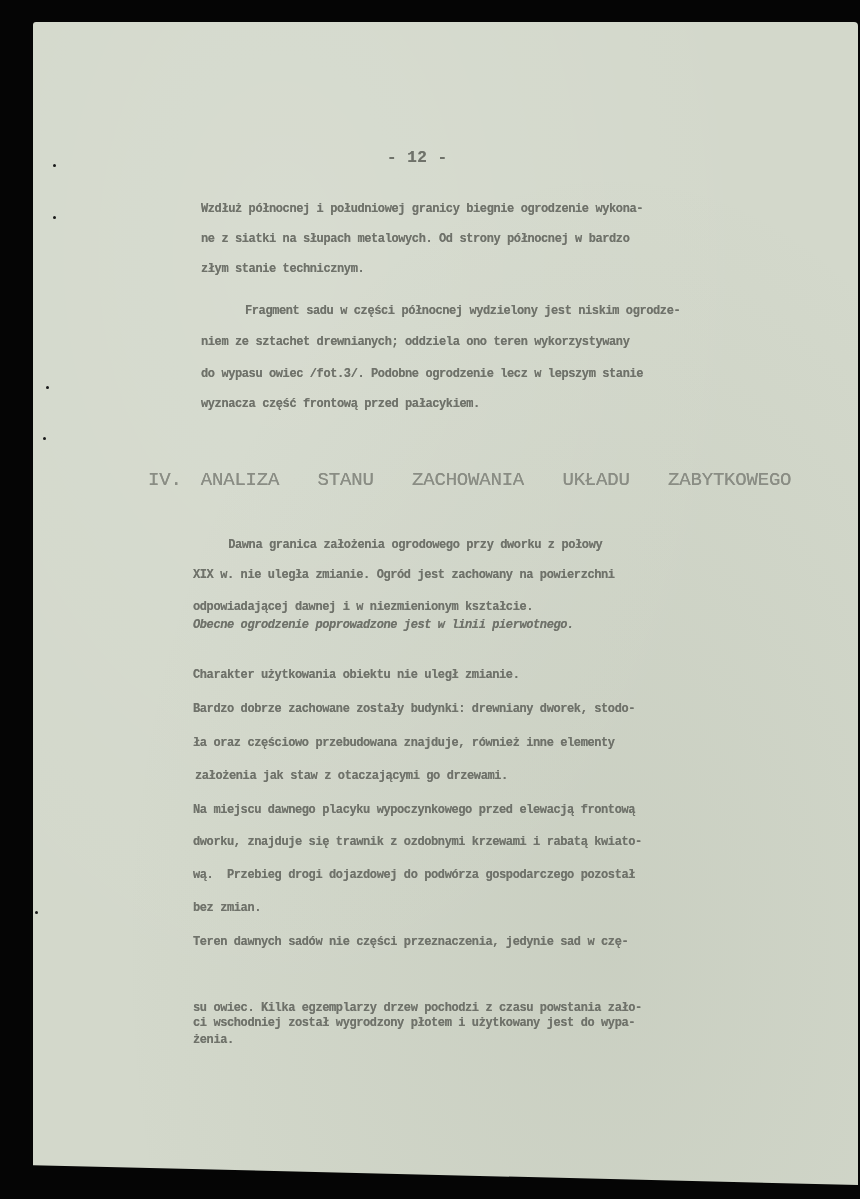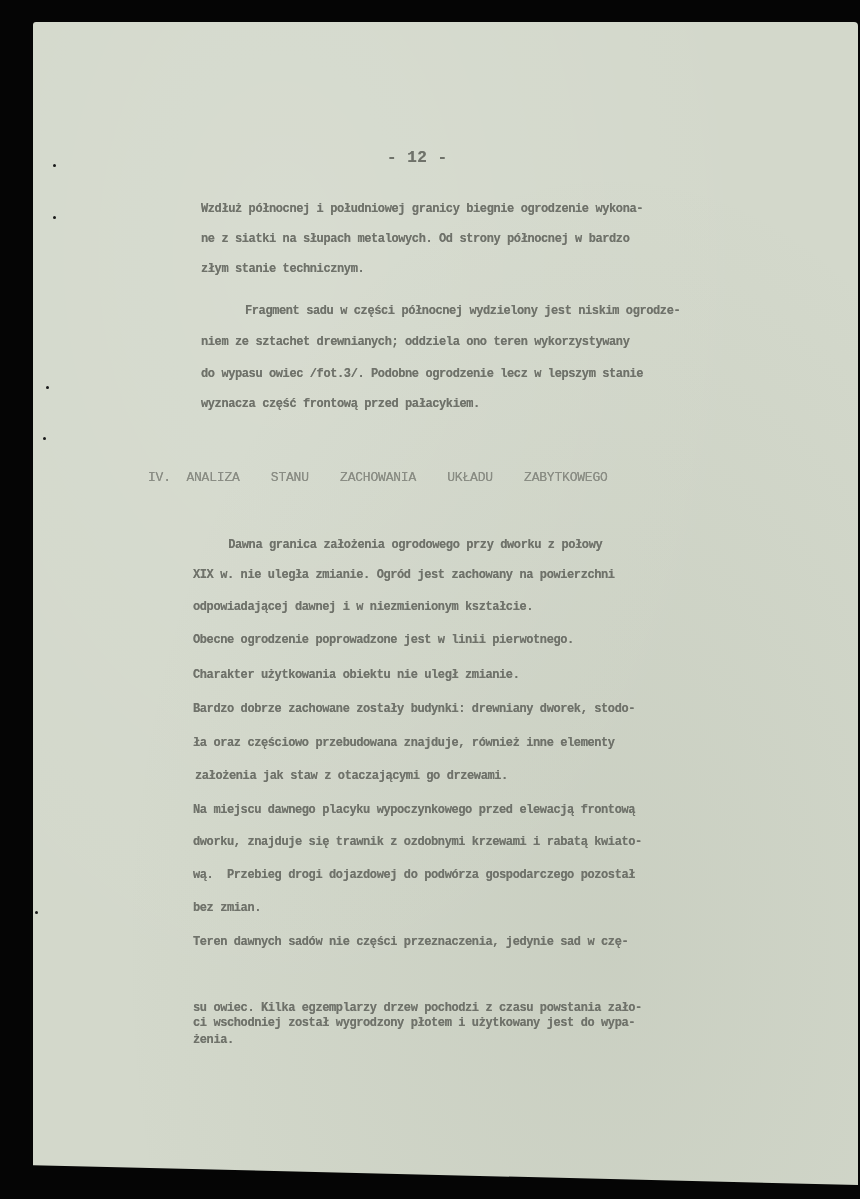--- a/index.html
+++ b/index.html
@@ -46,21 +46,21 @@
       text-shadow: 0 0 0.6px rgba(90,92,86,0.6);
     }
     .page-number {
       left: 387px;
       top: 150px;
       font-size: 16px;
       letter-spacing: 0.5px;
     }
     .heading {
       font-weight: normal;
-      font-size: 13px;
+      font-size: 19px;
       letter-spacing: -0.2px;
       color: #8a8d84;
       word-spacing: 8px;
     }
     .line { }
   </style>
 </head>
 <body>
 
 <div class="paper"></div>
@@ -80,21 +80,21 @@
 <div class="typed line" style="left:201px;top:305px;margin-left:44px;">Fragment sadu w części północnej wydzielony jest niskim ogrodze-</div>
 <div class="typed line" style="left:201px;top:336px;">niem ze sztachet drewnianych; oddziela ono teren wykorzystywany</div>
 <div class="typed line" style="left:201px;top:368px;">do wypasu owiec /fot.3/. Podobne ogrodzenie lecz w lepszym stanie</div>
 <div class="typed line" style="left:201px;top:398px;">wyznacza część frontową przed pałacykiem.</div>
 
 <div class="typed heading" style="left:148px;top:471px;">IV. ANALIZA  STANU  ZACHOWANIA  UKŁADU  ZABYTKOWEGO</div>
 
 <div class="typed line" style="left:201px;top:539px;">    Dawna granica założenia ogrodowego przy dworku z połowy</div>
 <div class="typed line" style="left:193px;top:569px;">XIX w. nie uległa zmianie. Ogród jest zachowany na powierzchni</div>
 <div class="typed line" style="left:193px;top:601px;">odpowiadającej dawnej i w niezmienionym kształcie.</div>
-<div class="typed line" style="left:193px;top:634px;">Obecne ogrodzenie poprowadzone jest w linii pierwotnego.</div>
+<div class="typed line" style="left:193px;top:619px;font-style:italic;">Obecne ogrodzenie poprowadzone jest w linii pierwotnego.</div>
 <div class="typed line" style="left:193px;top:669px;">Charakter użytkowania obiektu nie uległ zmianie.</div>
 <div class="typed line" style="left:193px;top:703px;">Bardzo dobrze zachowane zostały budynki: drewniany dworek, stodo-</div>
 <div class="typed line" style="left:193px;top:737px;">ła oraz częściowo przebudowana znajduje, również inne elementy</div>
 <div class="typed line" style="left:195px;top:770px;text-align:center;">założenia jak staw z otaczającymi go drzewami.</div>
 <div class="typed line" style="left:193px;top:804px;">Na miejscu dawnego placyku wypoczynkowego przed elewacją frontową</div>
 <div class="typed line" style="left:193px;top:836px;">dworku, znajduje się trawnik z ozdobnymi krzewami i rabatą kwiato-</div>
 <div class="typed line" style="left:193px;top:869px;">wą.  Przebieg drogi dojazdowej do podwórza gospodarczego pozostał</div>
 <div class="typed line" style="left:193px;top:902px;">bez zmian.</div>
 <div class="typed line" style="left:193px;top:936px;">Teren dawnych sadów nie części przeznaczenia, jedynie sad w czę-</div>
 <div class="typed line" style="left:193px;top:969px;margin-top:48px;">ci wschodniej został wygrodzony płotem i użytkowany jest do wypa-</div>

